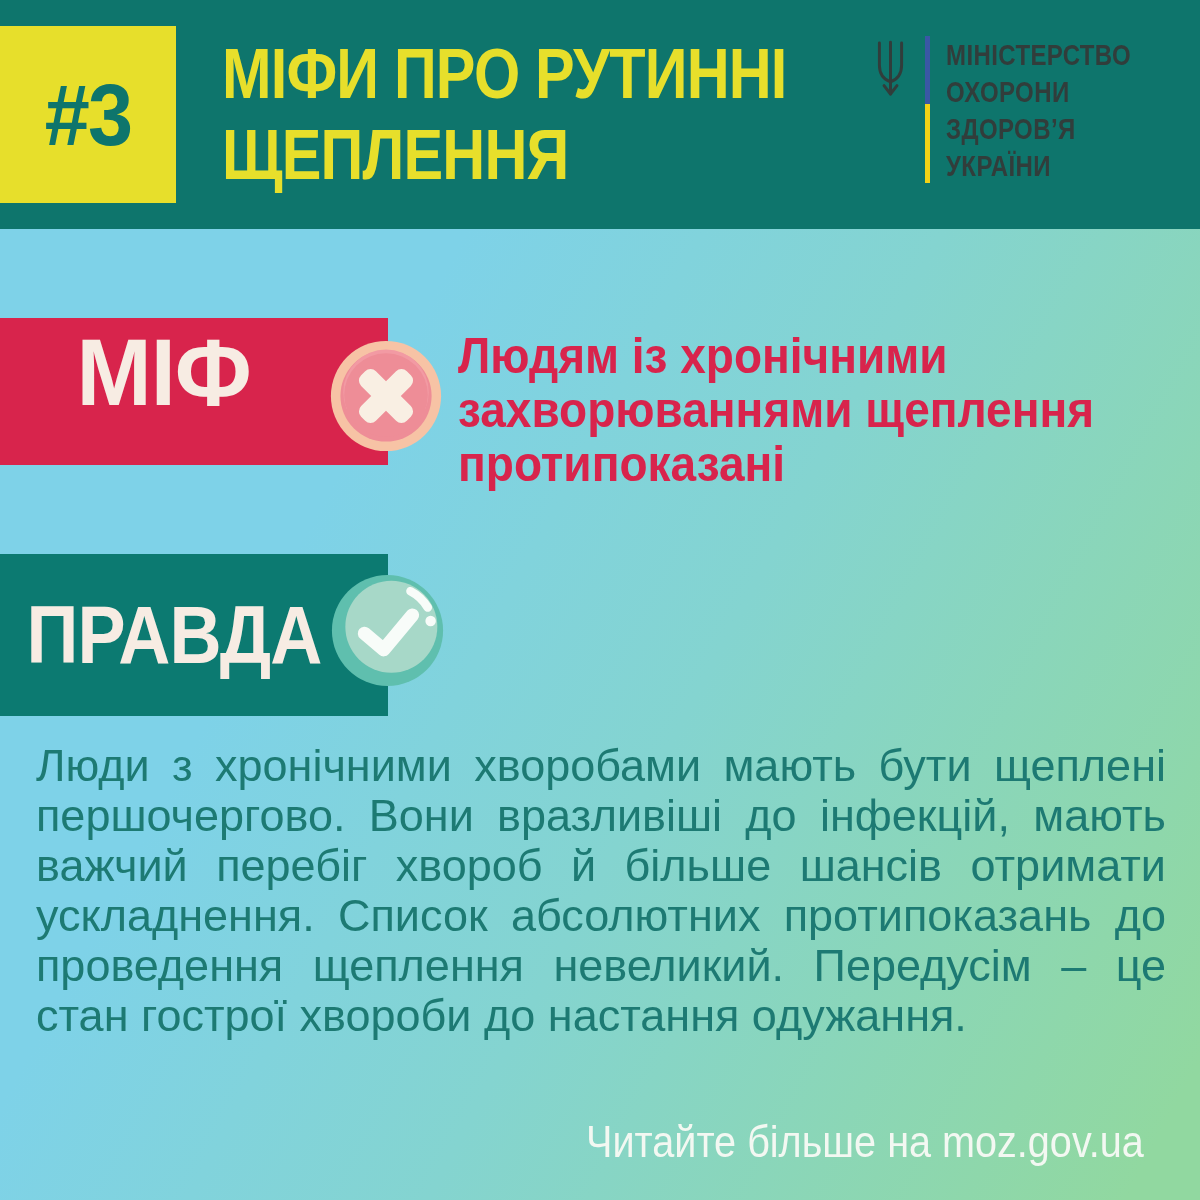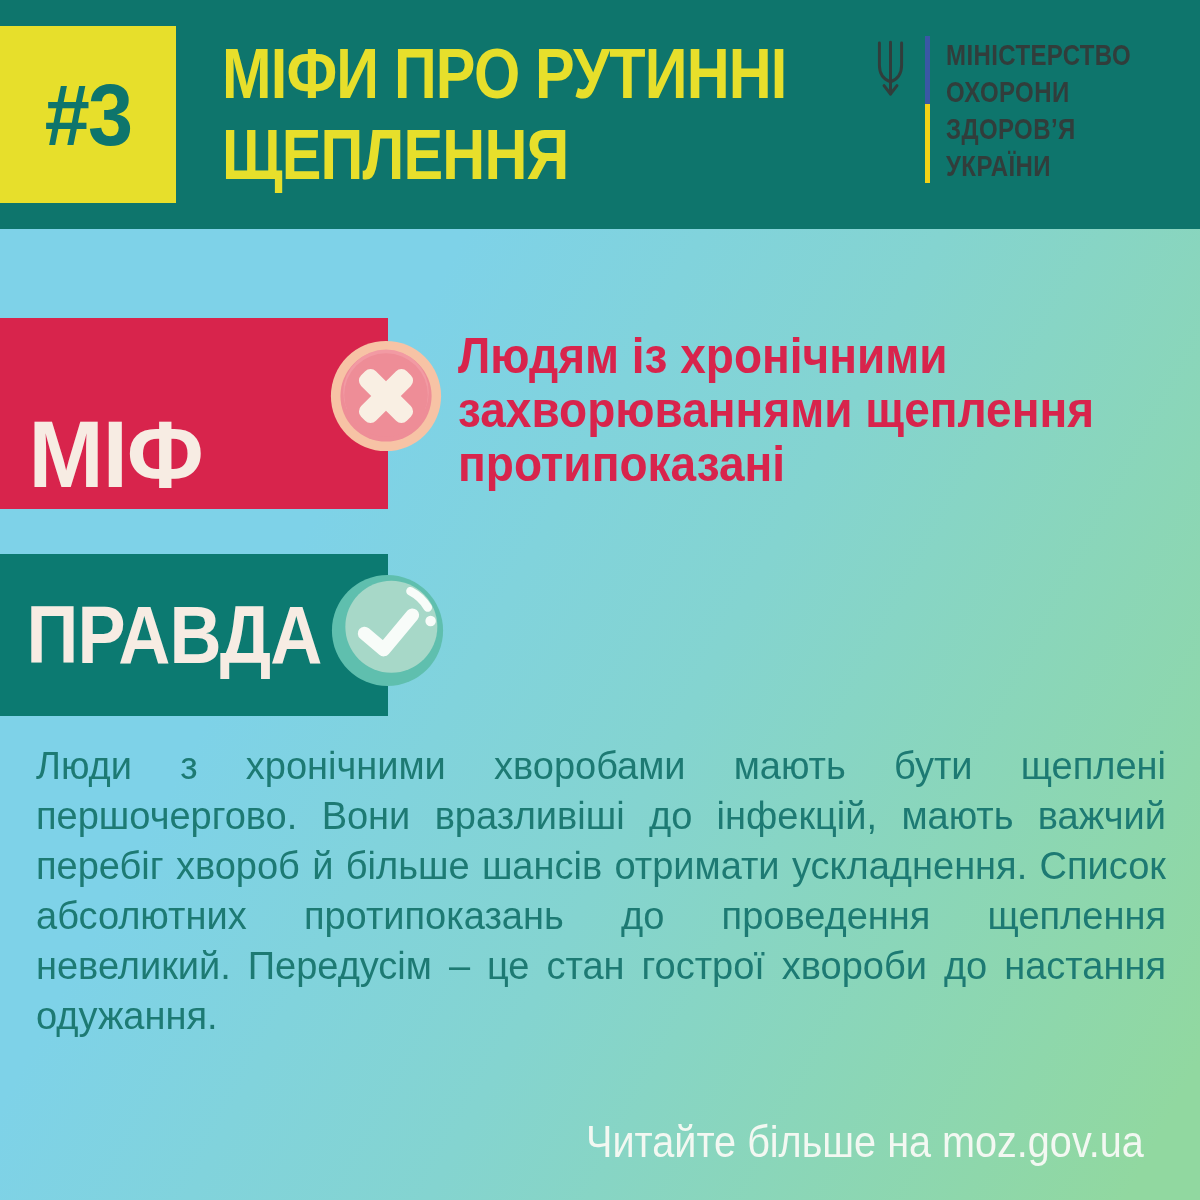--- a/index.html
+++ b/index.html
@@ -19,38 +19,38 @@
            transform:scaleX(.85); transform-origin:left top; }
   .ministry { position:absolute; top:36px; right:23px; display:flex; align-items:flex-start; gap:16px; }
   .trident { margin-top:2px; }
   .flag-bar { width:5px; height:147px;
               background:linear-gradient(#3a57a5 0 46%, #f2d216 46% 100%); }
   .ministry-text { color:#313d3b; font-weight:bold; font-size:30px; line-height:37px;
                    letter-spacing:.5px; white-space:nowrap;
                    transform:scaleX(.8); transform-origin:left top; }
 
   
-  .myth-band { position:absolute; top:318px; left:0; width:388px; height:191px; background:#d8244c;
-               display:flex; align-items:flex-end; }
+  .myth-band { position:absolute; top:318px; left:0; width:388px; height:147px; background:#d8244c;
+               display:flex; align-items:flex-start;padding-left:48px; }
   .myth-band span { color:#f7ece3; font-weight:bold; font-size:95px; padding-left:30px;
                     letter-spacing:-1px; transform:scaleX(.95); transform-origin:left center; }
   .badge-icon { position:absolute; }
   .x-icon { top:339px; left:329px; }
   .check-icon { top:573px; left:330px; }
   .myth-text { position:absolute; top:329px; left:458px; color:#d8244c; font-weight:bold;
                font-size:50px; line-height:54px; white-space:nowrap;
                transform:scaleX(.92); transform-origin:left top; }
 
   
   .truth-band { position:absolute; top:554px; left:0; width:388px; height:162px; background:#0c7a71;
                 display:flex; align-items:center; }
   .truth-band span { color:#f7ece3; font-weight:bold; font-size:82px; padding-left:30px;
                      letter-spacing:-1px; transform:scaleX(.88); transform-origin:left center; }
   .truth-paragraph { position:absolute; top:741px; left:36px; width:1130px;
-                     color:#1d7a73; font-size:38px; line-height:50px; text-align:justify; }
+                     color:#1d7a73; font-size:45px; line-height:50px; text-align:justify; }
 
   
   .footer-note { position:absolute; top:1116px; right:56px; color:#f3f8f2; font-size:45px;
                  white-space:nowrap; transform:scaleX(.88); transform-origin:right top; }
 </style>
 </head>
 <body>
 
 <div class="page">
 

